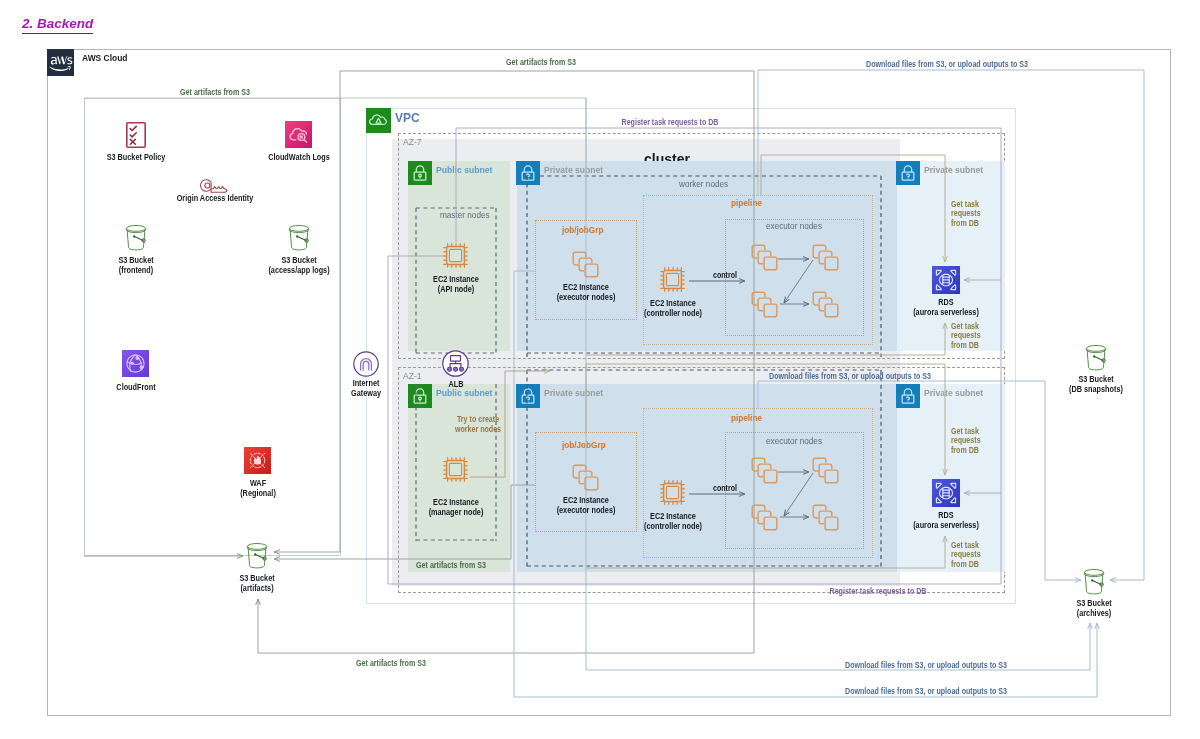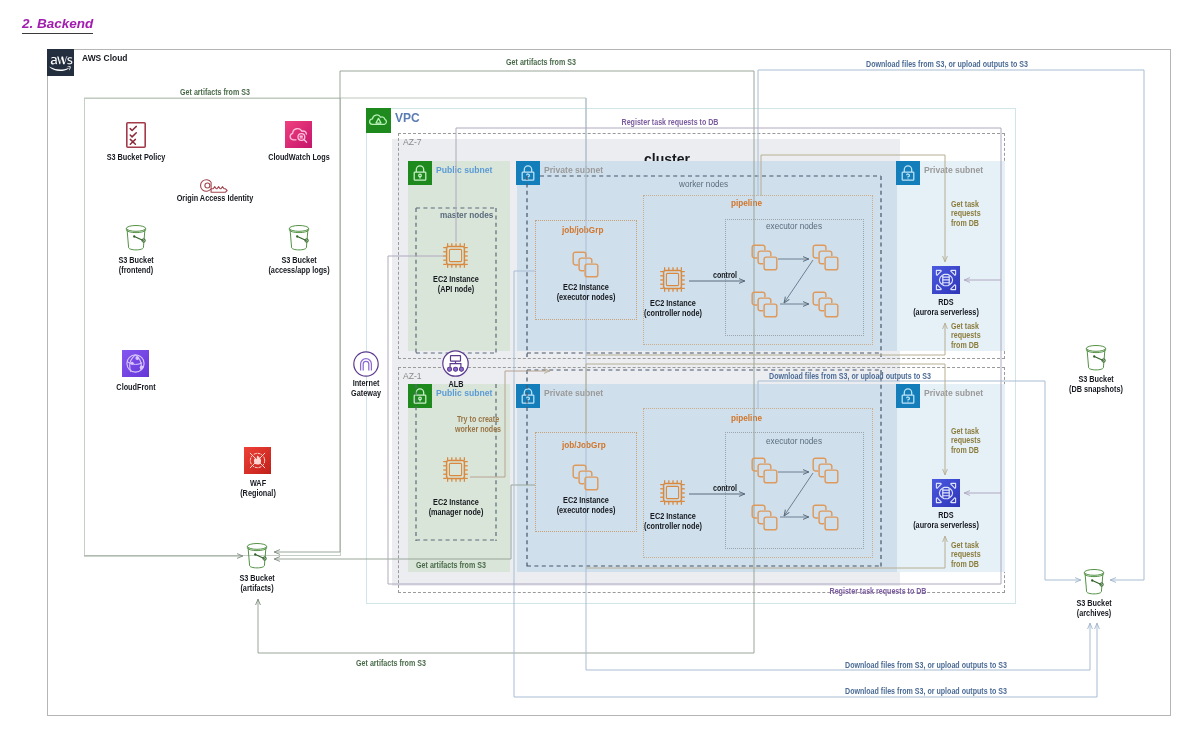--- a/index.html
+++ b/index.html
@@ -131,21 +131,21 @@
     </svg>
   </div>
   <div class="glabel" style="left:924px;top:388px;font-size:8.6px;color:#9a9a9a;">Private subnet</div>
 
   <svg class="ov" viewBox="0 0 1200 739">
     <g fill="none" stroke="#5a6b7b" stroke-width="1.2" stroke-dasharray="4 3.4">
       <path d="M416 208 H496 M416 208 V354 M496 208 V354 M416 353 H496"></path>
       <path d="M416 384 V541 M496 384 V541 M416 540 H496"></path>
     </g>
   </svg>
-  <div class="glabel" style="left:428px;top:211px;font-size:8.2px;font-weight:bold;color:#5a6b7b;padding-left:12px;">master nodes</div>
+  <div class="glabel" style="left:428px;top:211px;font-size:8.2px;font-weight:normal;color:#5a6b7b;padding-left:12px;">master nodes</div>
 
   <svg class="ov" viewBox="0 0 1200 739">
     <g fill="none" stroke="#46566a" stroke-width="1.2" stroke-dasharray="4 3.4">
       <path d="M540 176 H881 M527 176 V357 M881 176 V357 M527 353 H881"></path>
       <path d="M527 370 H881 M527 370 V567 M881 370 V567 M527 566 H881"></path>
     </g>
   </svg>
   <div class="glabel" style="left:679px;top:180px;font-size:8.2px;font-weight:normal;color:#5a6b7b;">worker nodes</div>
 
   <div class="box" style="left:535px;top:220px;width:102px;height:100px;border:1px dotted #c8a37a;"></div>

